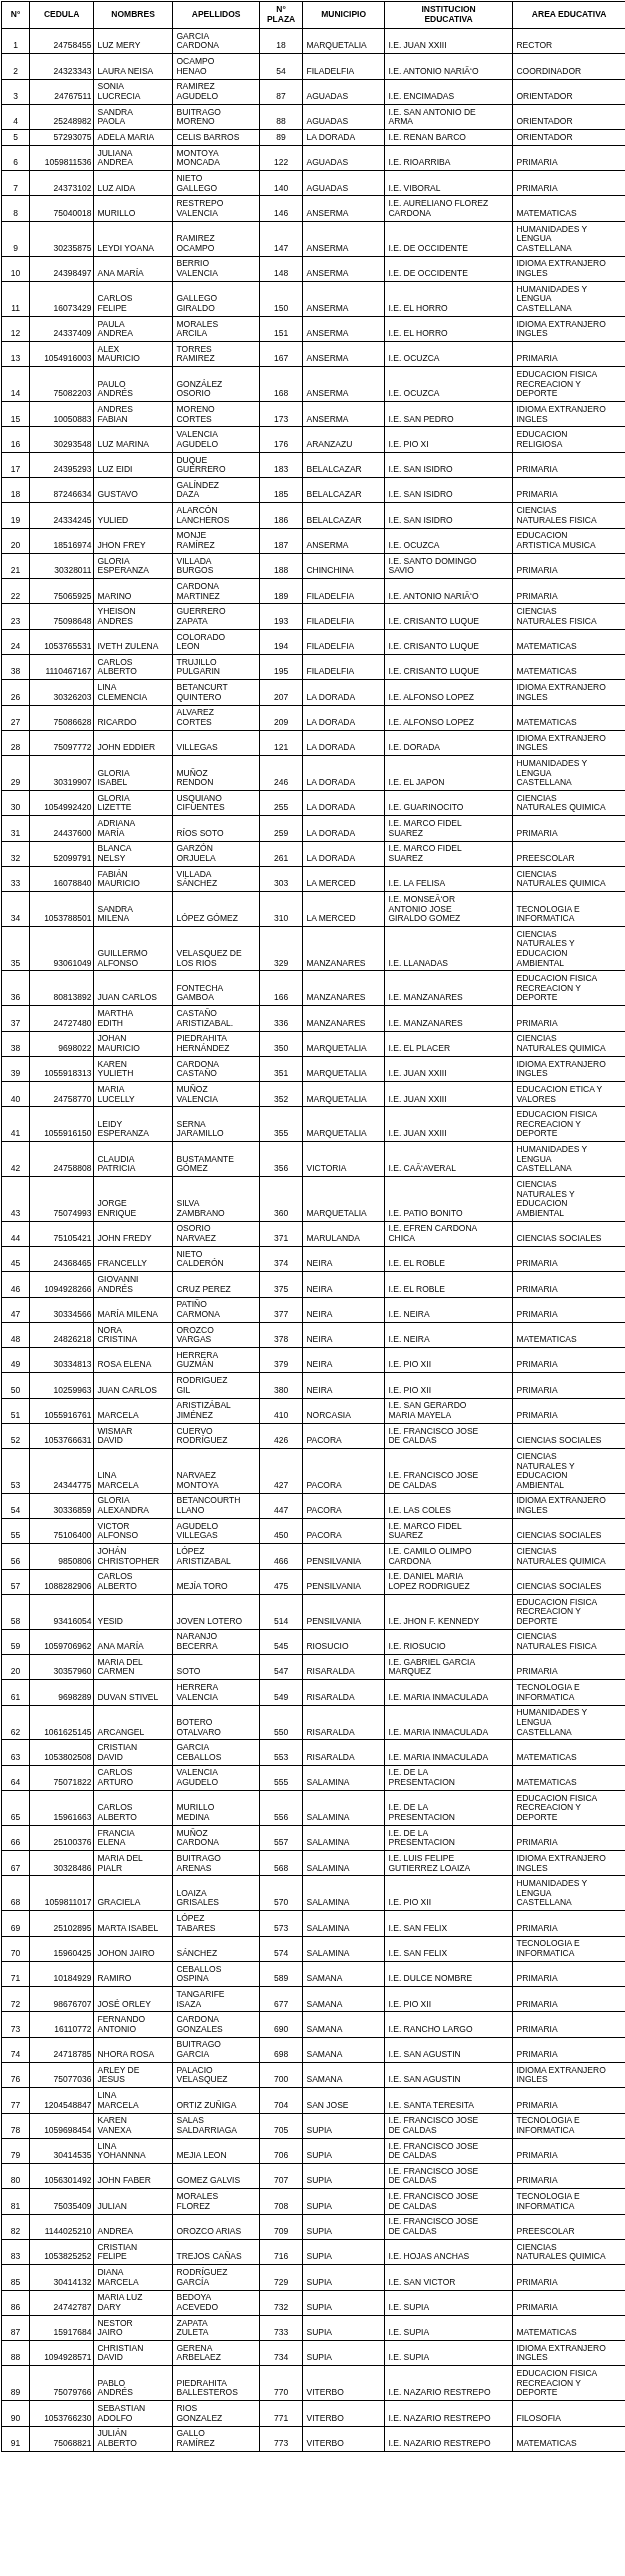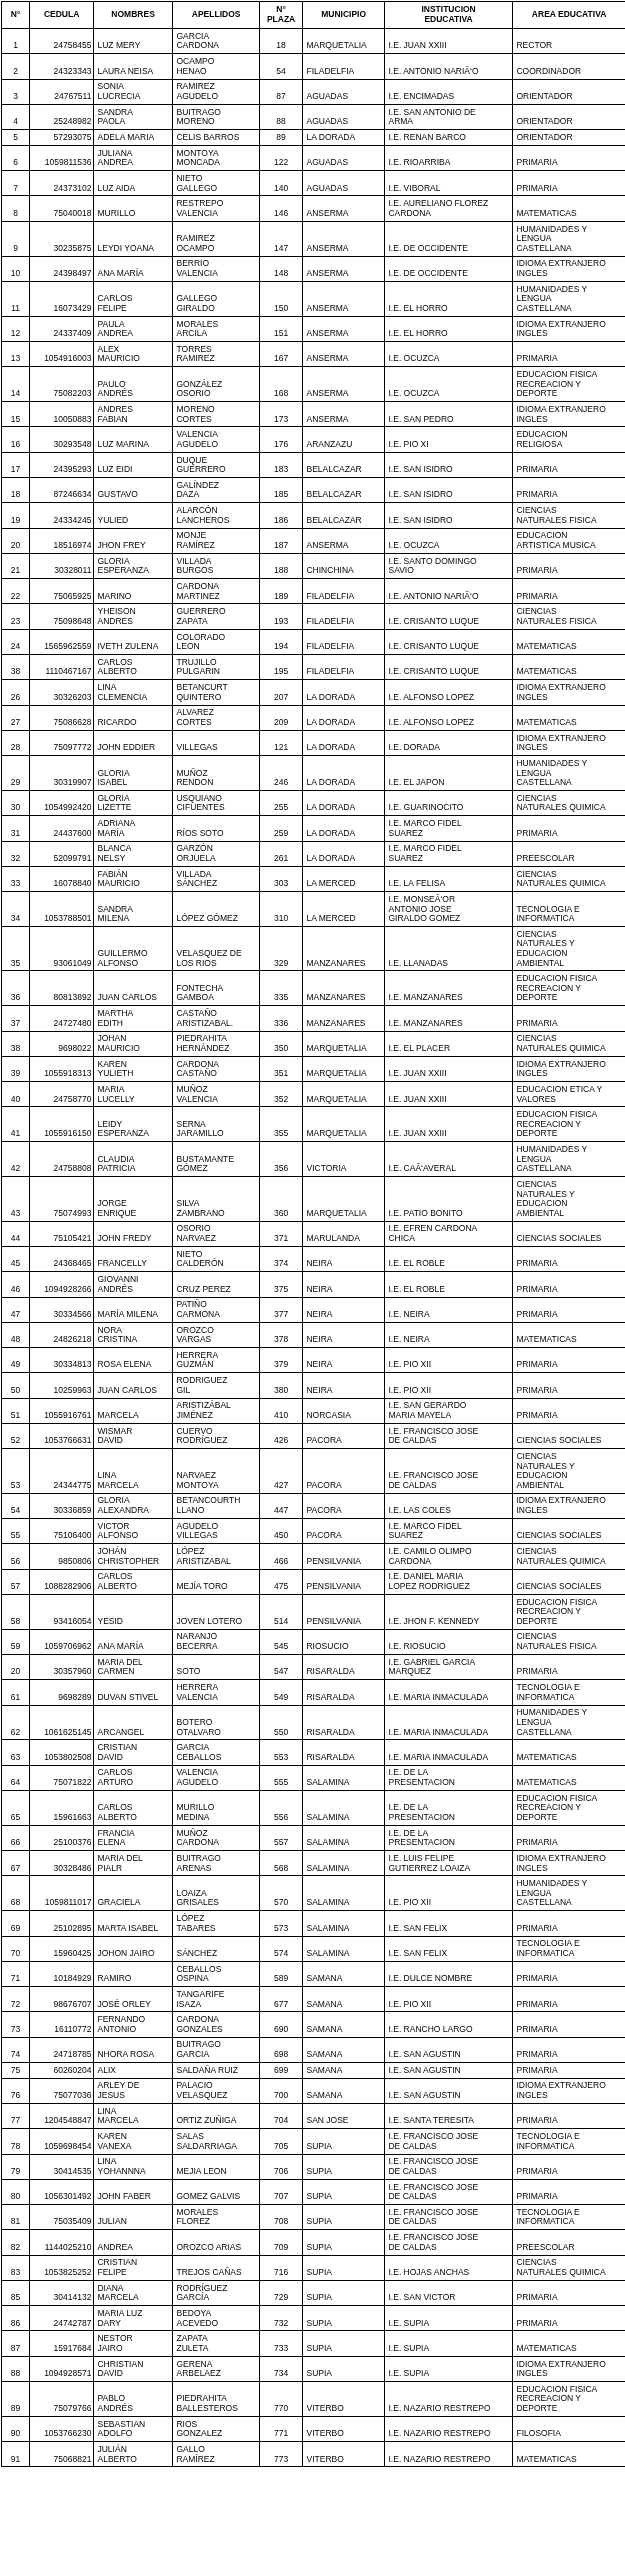--- a/index.html
+++ b/index.html
@@ -346,21 +346,21 @@
           <td class="col-3">GUERRERO
 ZAPATA</td>
           <td class="col-4">193</td>
           <td class="col-5">FILADELFIA</td>
           <td class="col-6">I.E. CRISANTO LUQUE</td>
           <td class="col-7">CIENCIAS
 NATURALES FISICA</td>
         </tr>
         <tr>
           <td class="col-0">24</td>
-          <td class="col-1">1565962559</td>
+          <td class="col-1">1053765531</td>
           <td class="col-2">IVETH ZULENA</td>
           <td class="col-3">COLORADO
 LEON</td>
           <td class="col-4">194</td>
           <td class="col-5">FILADELFIA</td>
           <td class="col-6">I.E. CRISANTO LUQUE</td>
           <td class="col-7">MATEMATICAS</td>
         </tr>
         <tr>
           <td class="col-0">38</td>
@@ -502,21 +502,21 @@
 NATURALES Y
 EDUCACION
 AMBIENTAL</td>
         </tr>
         <tr>
           <td class="col-0">36</td>
           <td class="col-1">80813892</td>
           <td class="col-2">JUAN CARLOS</td>
           <td class="col-3">FONTECHA
 GAMBOA</td>
-          <td class="col-4">335</td>
+          <td class="col-4">166</td>
           <td class="col-5">MANZANARES</td>
           <td class="col-6">I.E. MANZANARES</td>
           <td class="col-7">EDUCACION FISICA
 RECREACION Y
 DEPORTE</td>
         </tr>
         <tr>
           <td class="col-0">37</td>
           <td class="col-1">24727480</td>
           <td class="col-2">MARTHA
@@ -984,30 +984,20 @@
           <td class="col-1">24718785</td>
           <td class="col-2">NHORA ROSA</td>
           <td class="col-3">BUITRAGO
 GARCIA</td>
           <td class="col-4">698</td>
           <td class="col-5">SAMANA</td>
           <td class="col-6">I.E. SAN AGUSTIN</td>
           <td class="col-7">PRIMARIA</td>
         </tr>
         <tr>
-          <td class="col-0">75</td>
-          <td class="col-1">60260204</td>
-          <td class="col-2">ALIX</td>
-          <td class="col-3">SALDAÑA RUIZ</td>
-          <td class="col-4">699</td>
-          <td class="col-5">SAMANA</td>
-          <td class="col-6">I.E. SAN AGUSTIN</td>
-          <td class="col-7">PRIMARIA</td>
-        </tr>
-        <tr>
           <td class="col-0">76</td>
           <td class="col-1">75077036</td>
           <td class="col-2">ARLEY DE
 JESUS</td>
           <td class="col-3">PALACIO
 VELASQUEZ</td>
           <td class="col-4">700</td>
           <td class="col-5">SAMANA</td>
           <td class="col-6">I.E. SAN AGUSTIN</td>
           <td class="col-7">IDIOMA EXTRANJERO

